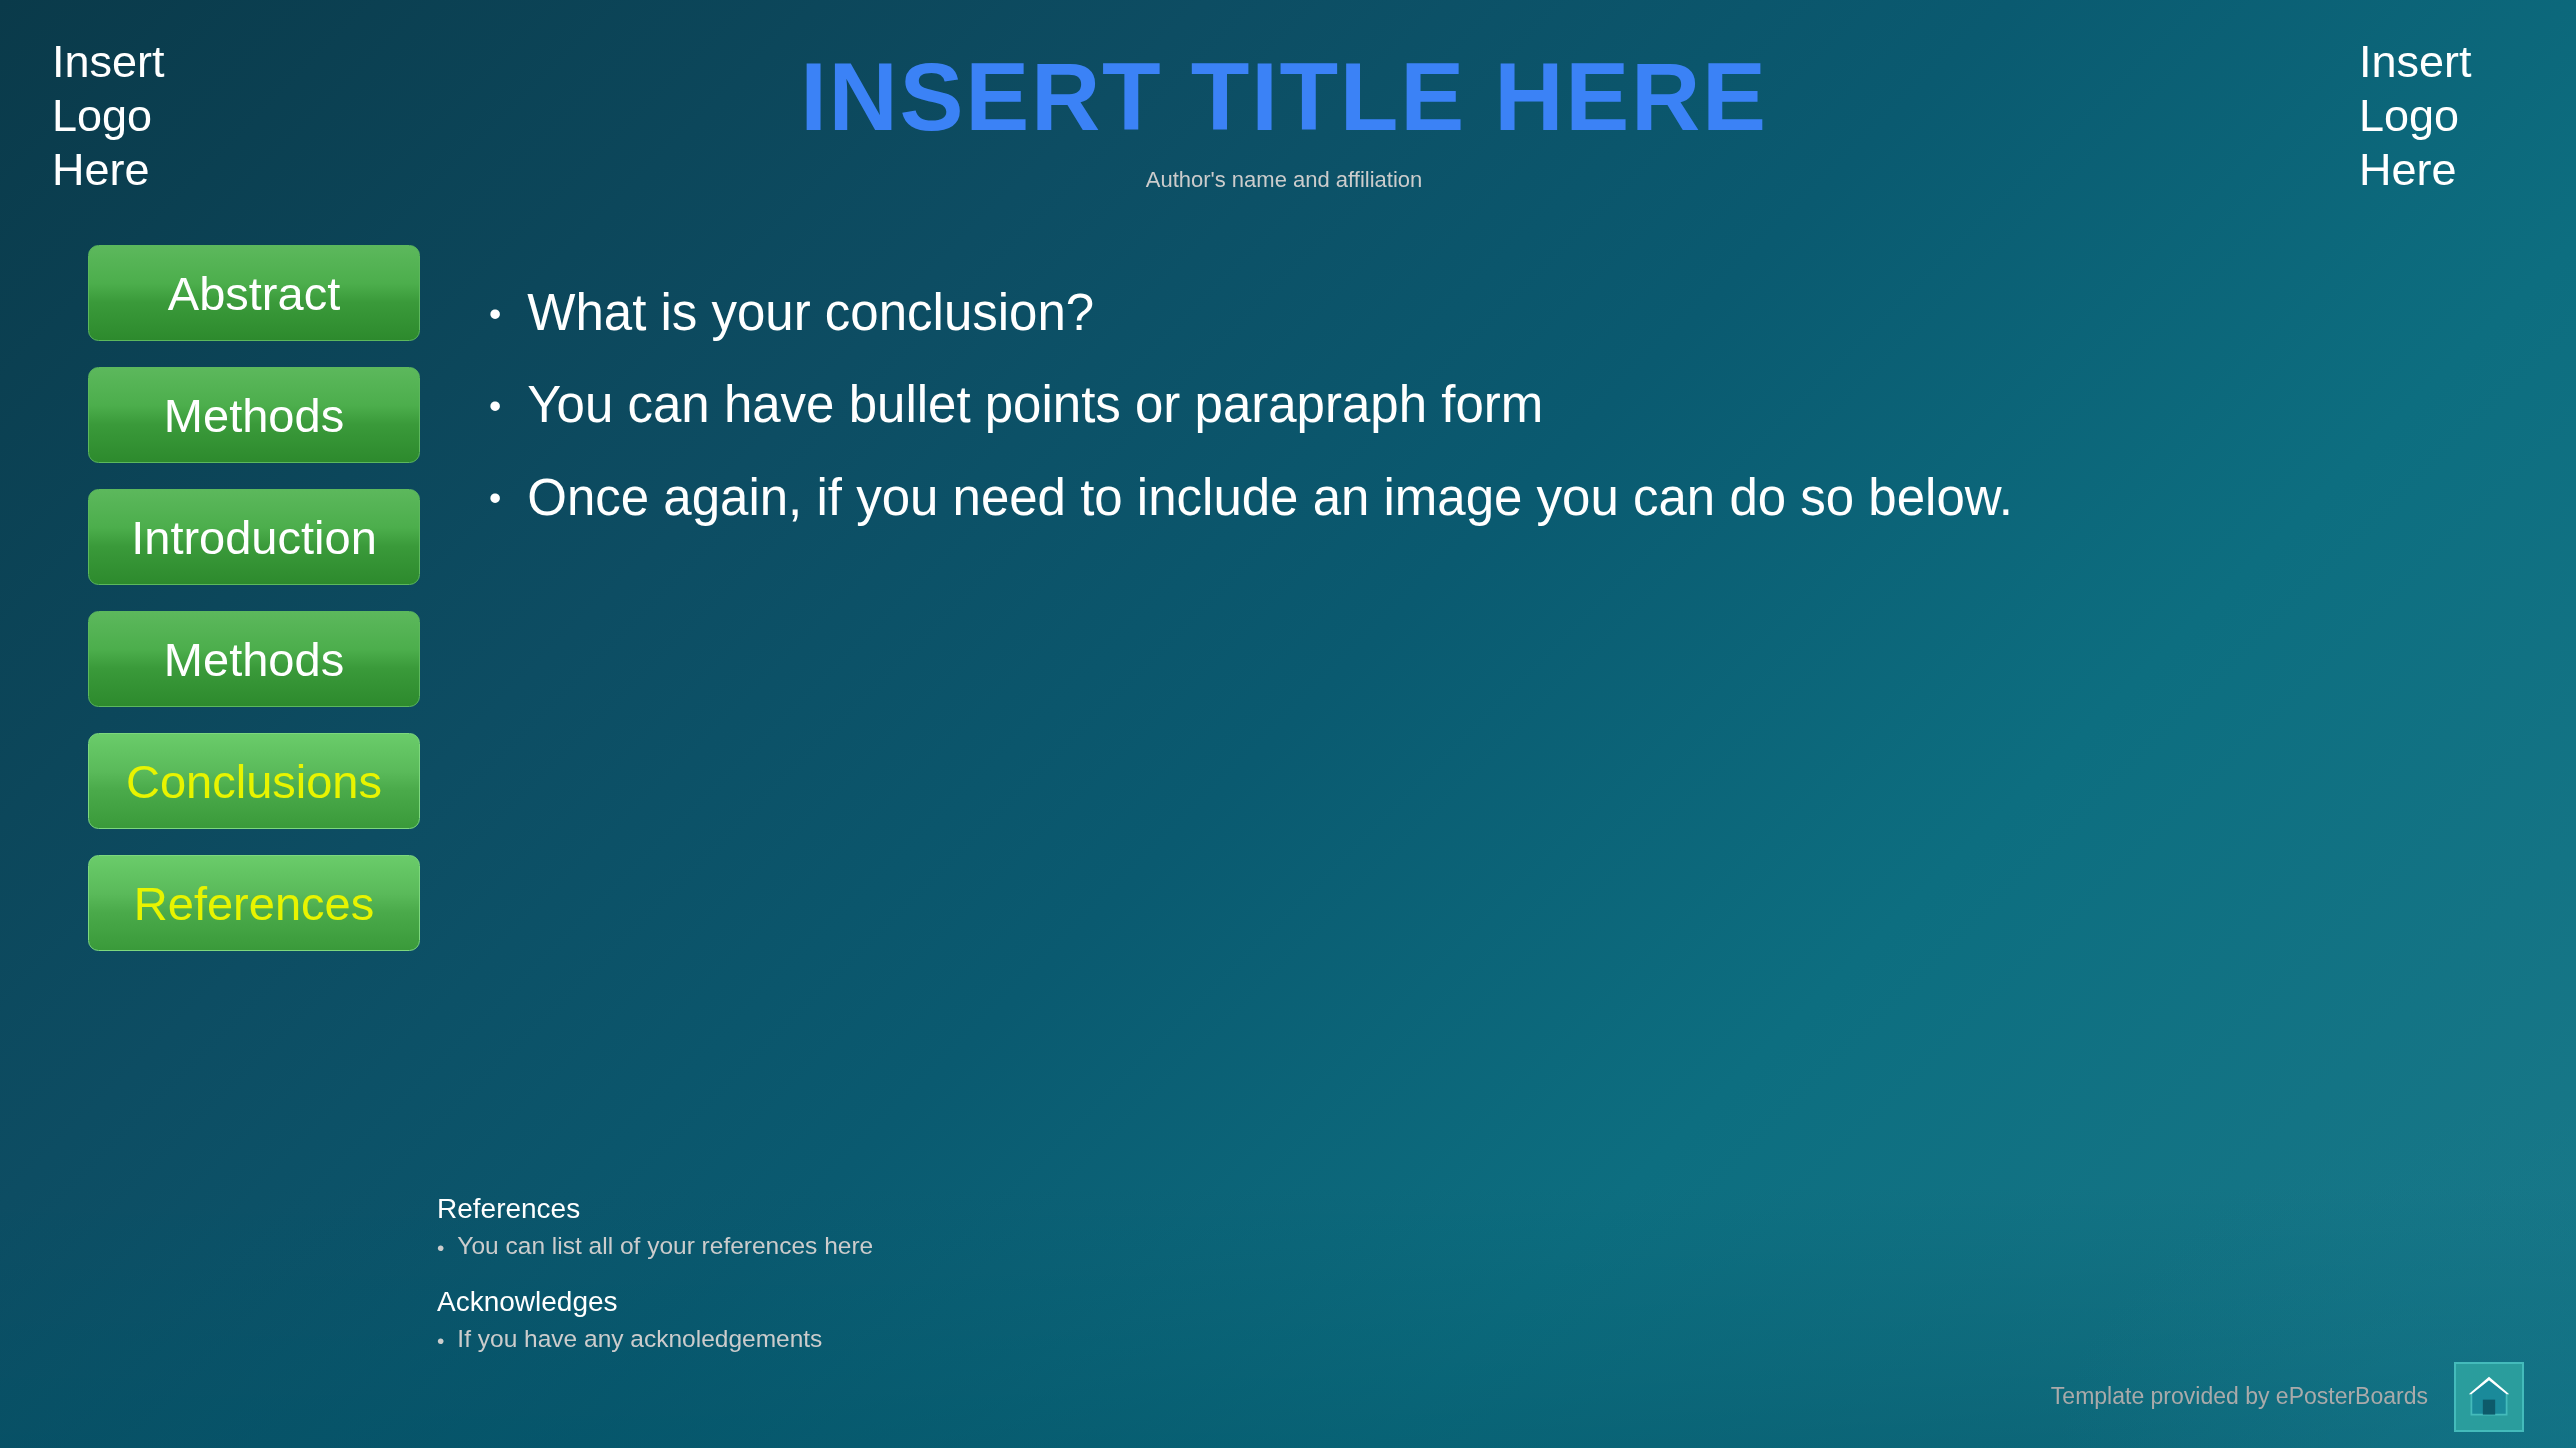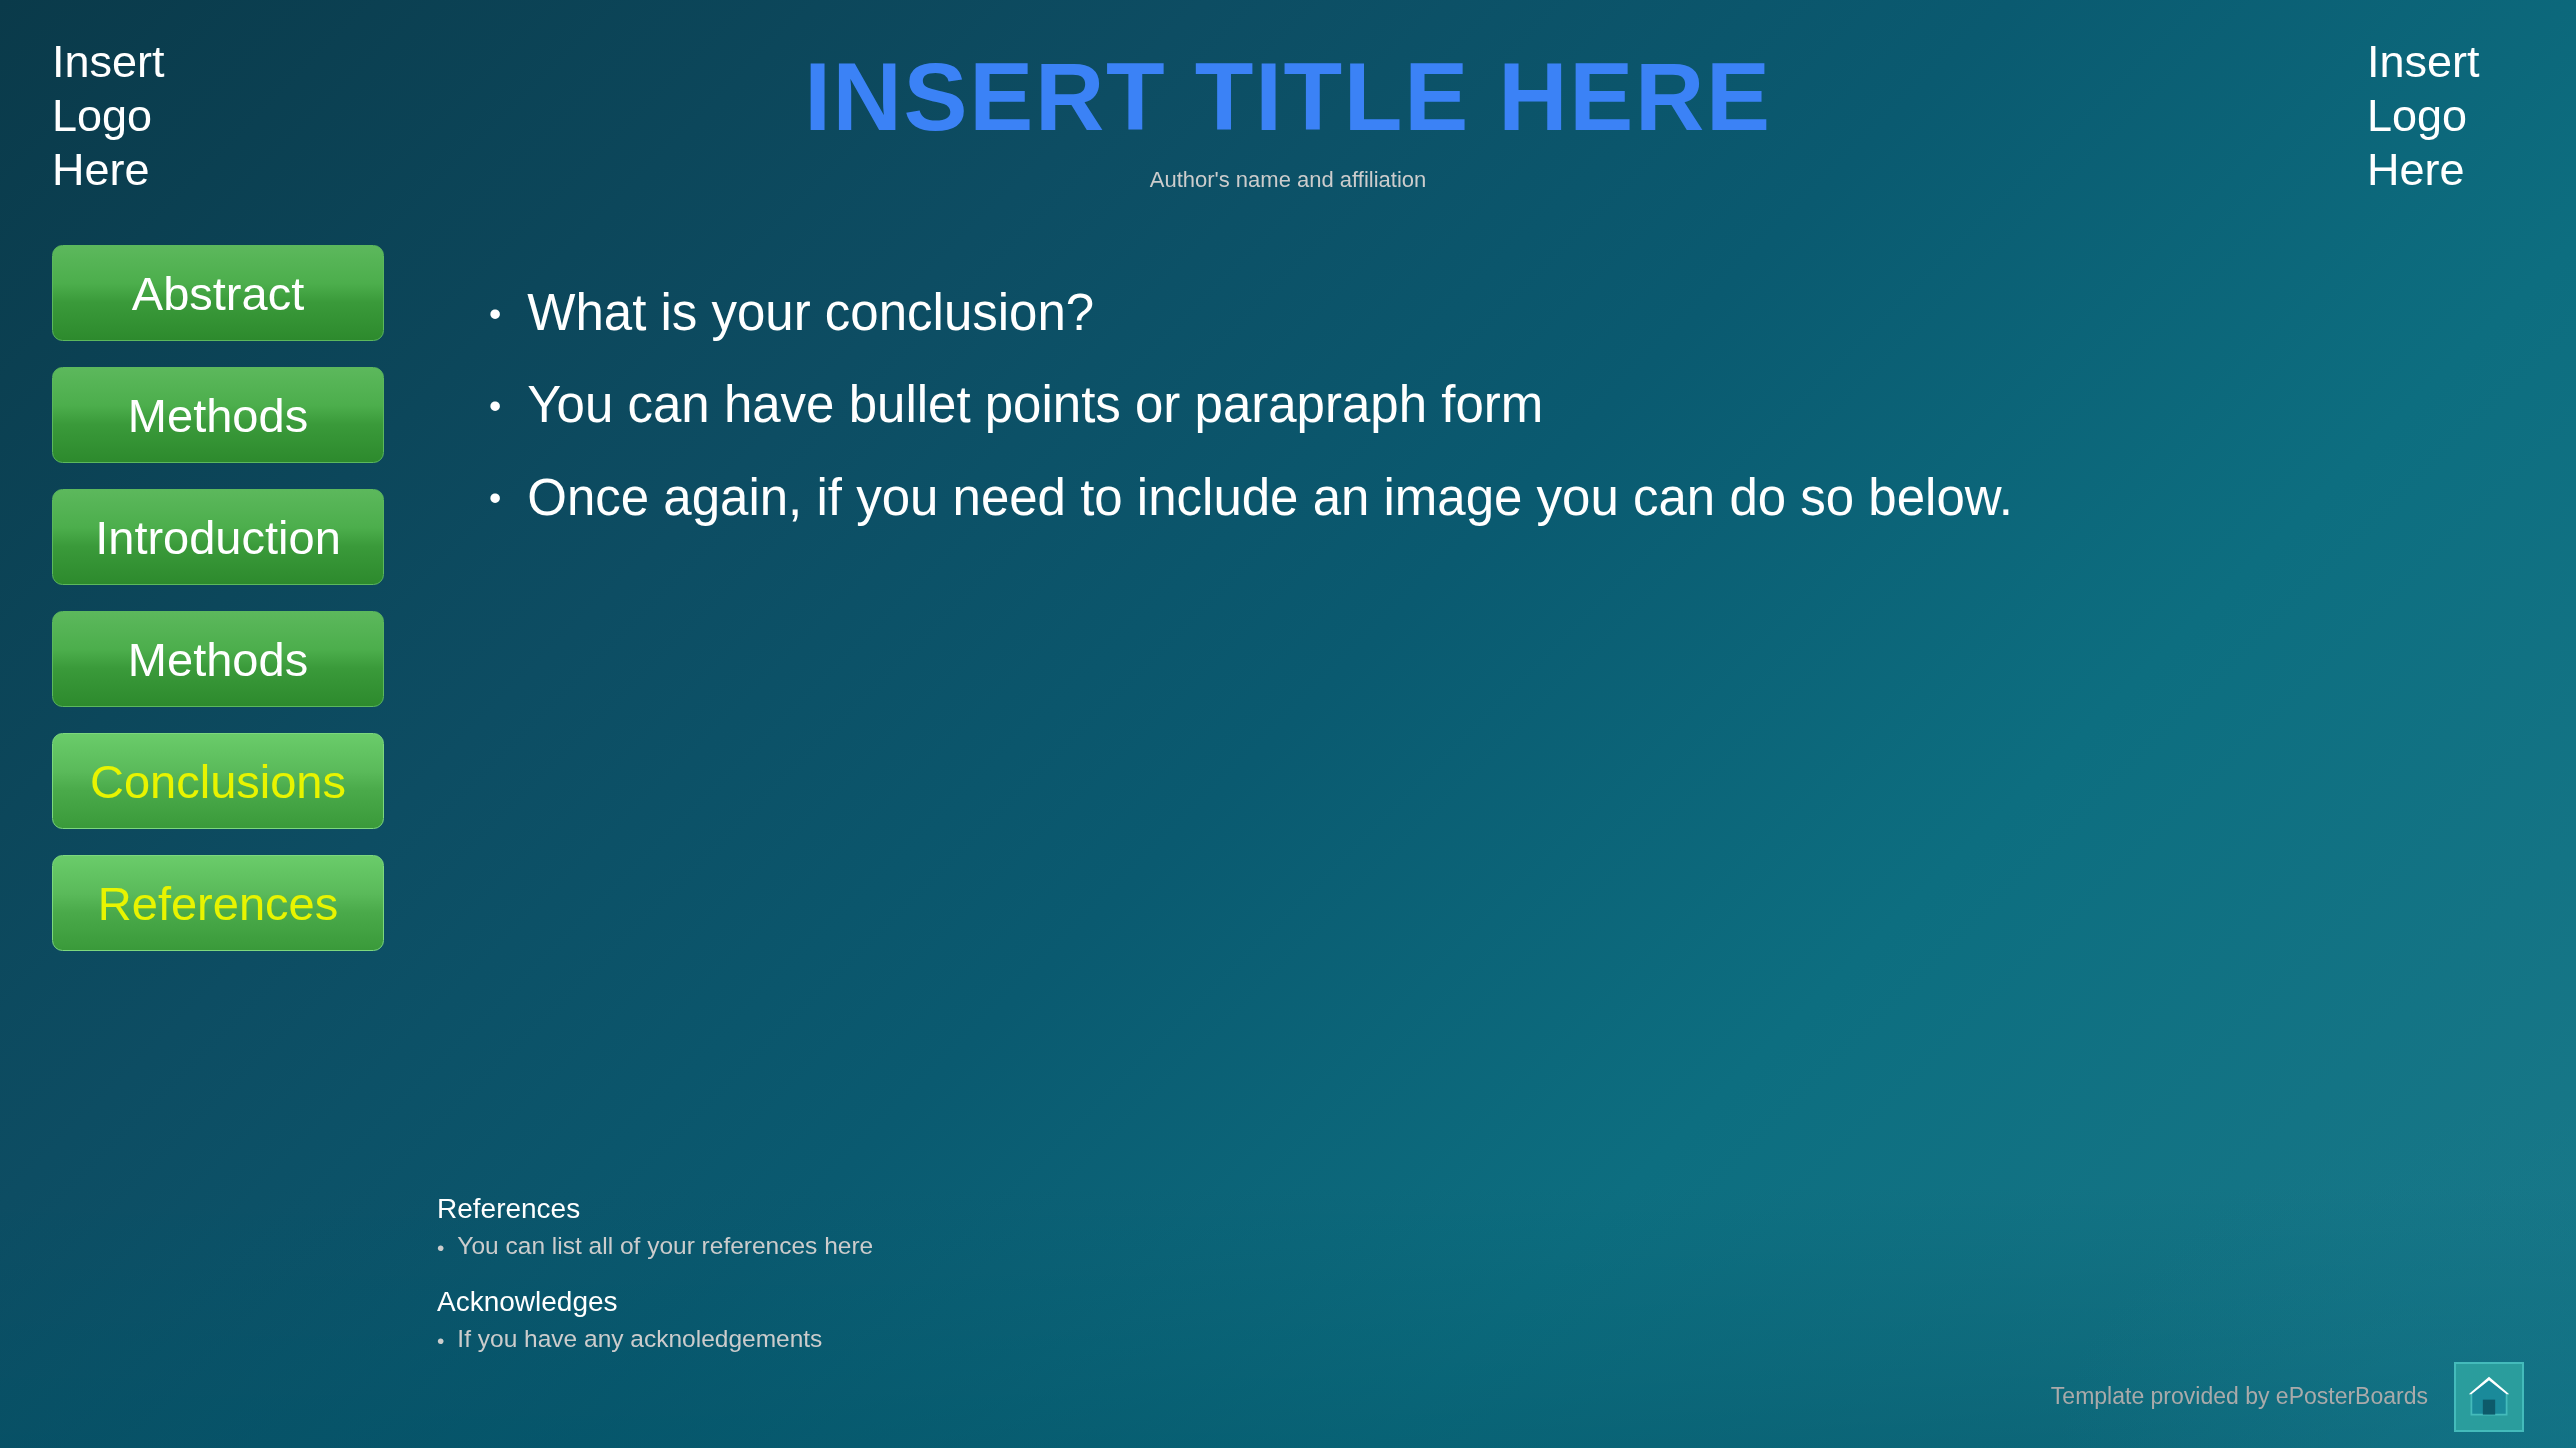--- a/index.html
+++ b/index.html
@@ -11,21 +11,21 @@
       font-family: 'Segoe UI', Tahoma, Geneva, Verdana, sans-serif;
       color: white;
       overflow: hidden;
       position: relative;
     }
 
     .header-area {
       position: absolute;
       top: 0;
       left: 0;
-      right: 0;
+      right: 8px;
       padding: 35px 52px 26px 52px;
       display: flex;
       align-items: flex-start;
       justify-content: space-between;
     }
 
     .logo-left, .logo-right {
       font-size: 45px;
       color: white;
       line-height: 1.2;
@@ -69,20 +69,21 @@
       border-radius: 10.5px;
       border: 1.7px solid #5cb85c;
       background: linear-gradient(180deg, #5cb85c 0%, #4cae4c 40%, #3a9a3a 60%, #2d8a2d 100%);
       display: flex;
       align-items: center;
       justify-content: center;
       font-size: 47px;
       color: white;
       cursor: pointer;
       font-weight: normal;
+      margin-left: 36px;
     }
 
     .nav-button.active {
       color: #e8f400;
       border-color: #7dd87d;
       background: linear-gradient(180deg, #6acc6a 0%, #5aba5a 40%, #4aaa4a 60%, #3a9a3a 100%);
     }
 
     .main-content {
       position: absolute;

